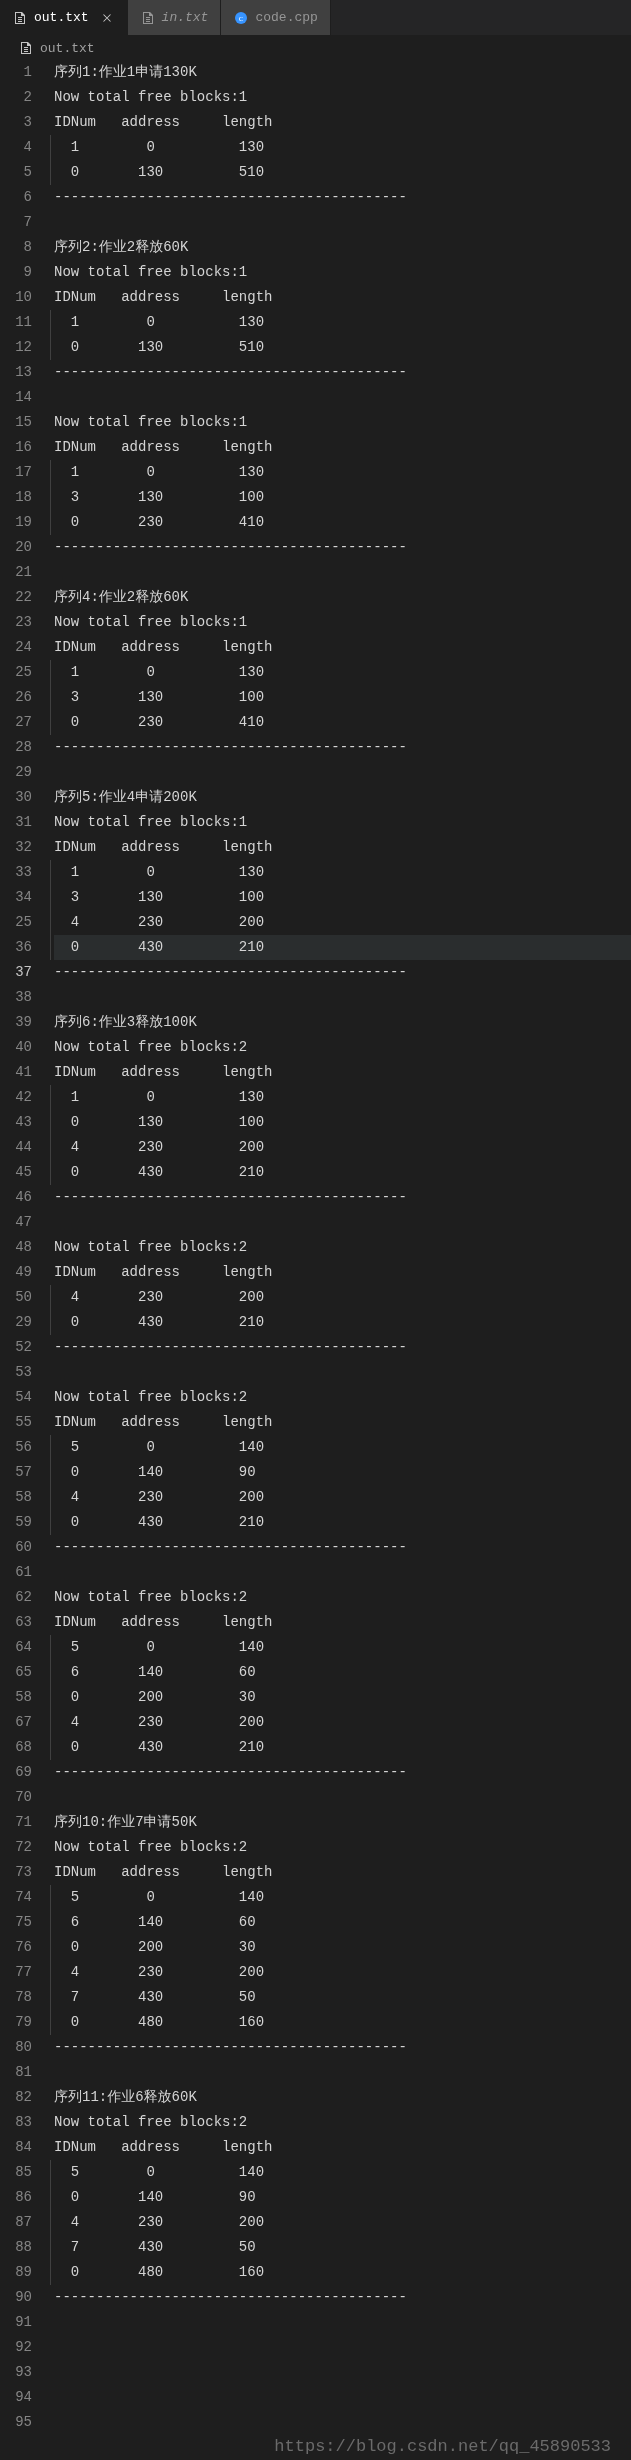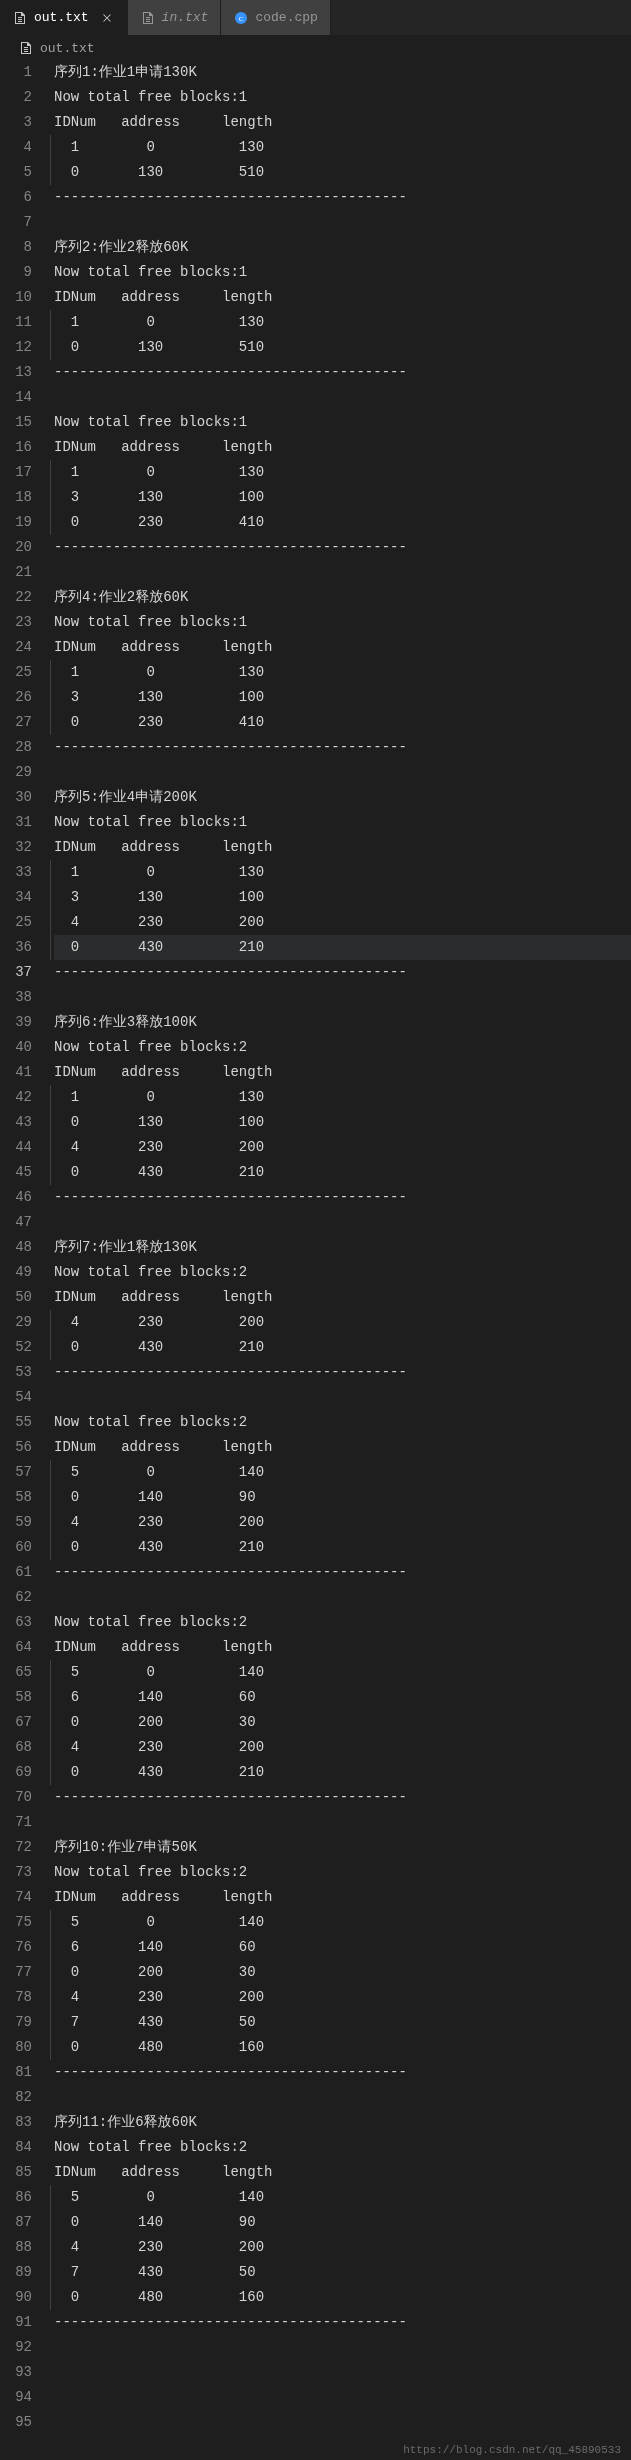--- a/index.html
+++ b/index.html
@@ -95,24 +95,24 @@
 .guide {
   position: absolute;
   left: -4px;
   top: 0;
   bottom: 0;
   width: 1px;
   background: #404040;
 }
 .watermark {
   position: fixed;
-  right: 10px;
+  right: 20px;
   bottom: 4px;
   color: #6a6a6a;
-  font-size: 11px;
+  font-size: 17px;
 }
 </style>
 </head>
 <body>
 
 <div class="tab-bar">
   <div class="tab active">
     <span class="icon">
       <svg width="16" height="16" viewBox="0 0 16 16">
           <path fill="#c5c5c5" d="M3 2h7l3 3v9H3V2zm1 1v10h8V6h-3V3H4zm2 4h4v1H6V7zm0 2h4v1H6V9zm0 2h4v1H6v-1z"></path>
@@ -292,21 +292,20 @@
       <div class="line"><span></span></div>
       <div class="line"><span>序列6:作业3释放100K</span></div>
       <div class="line"><span>Now total free blocks:2</span></div>
       <div class="line"><span>IDNum   address     length</span></div>
       <div class="line"><span class="guide"></span><span>  1        0          130</span></div>
       <div class="line"><span class="guide"></span><span>  0       130         100</span></div>
       <div class="line"><span class="guide"></span><span>  4       230         200</span></div>
       <div class="line"><span class="guide"></span><span>  0       430         210</span></div>
       <div class="line"><span>------------------------------------------</span></div>
       <div class="line"><span></span></div>
-      <div class="line"><span>序列7:作业1释放130K</span></div>
       <div class="line"><span>Now total free blocks:2</span></div>
       <div class="line"><span>IDNum   address     length</span></div>
       <div class="line"><span class="guide"></span><span>  4       230         200</span></div>
       <div class="line"><span class="guide"></span><span>  0       430         210</span></div>
       <div class="line"><span>------------------------------------------</span></div>
       <div class="line"><span></span></div>
       <div class="line"><span>Now total free blocks:2</span></div>
       <div class="line"><span>IDNum   address     length</span></div>
       <div class="line"><span class="guide"></span><span>  5        0          140</span></div>
       <div class="line"><span class="guide"></span><span>  0       140         90</span></div>

